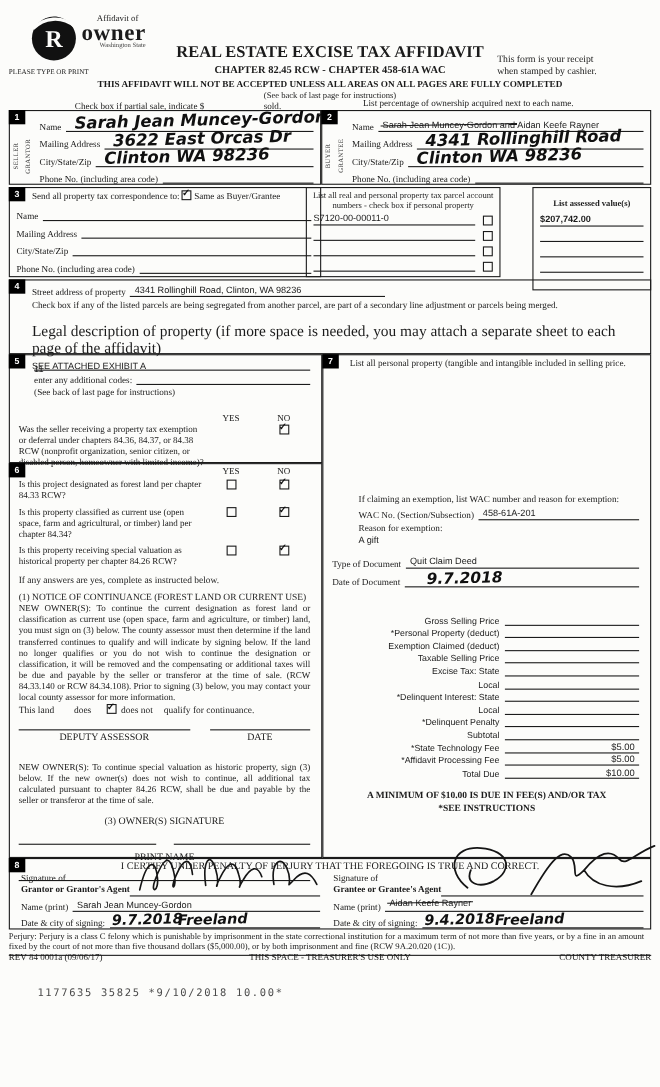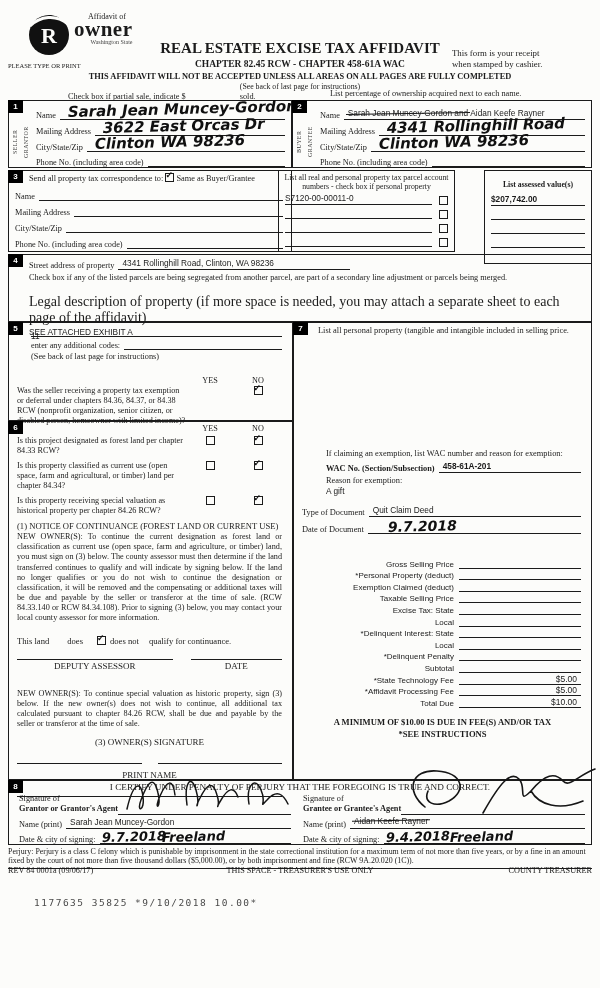--- a/index.html
+++ b/index.html
@@ -273,23 +273,24 @@
       <div class="ynrow" style="margin-top:5px;">
         <span class="q">Is this property classified as current use (open space, farm and agricultural, or timber) land per chapter 84.34?</span>
         <span class="yn"><span class="cb"></span></span>
         <span class="yn"><span class="cb checked"></span></span>
       </div>
       <div class="ynrow" style="margin-top:5px;">
         <span class="q">Is this property receiving special valuation as historical property per chapter 84.26 RCW?</span>
         <span class="yn"><span class="cb"></span></span>
         <span class="yn"><span class="cb checked"></span></span>
       </div>
+      <div style="font-size:8.6px;margin-top:6px;">If any answers are yes, complete as instructed below.</div>
       <div class="caps" style="margin-top:5px;">(1) NOTICE OF CONTINUANCE (FOREST LAND OR CURRENT USE)</div>
       <div class="para" style="margin-top:1px;">NEW OWNER(S): To continue the current designation as forest land or classification as current use (open space, farm and agriculture, or timber) land, you must sign on (3) below. The county assessor must then determine if the land transferred continues to qualify and will indicate by signing below. If the land no longer qualifies or you do not wish to continue the designation or classification, it will be removed and the compensating or additional taxes will be due and payable by the seller or transferor at the time of sale. (RCW 84.33.140 or RCW 84.34.108). Prior to signing (3) below, you may contact your local county assessor for more information.</div>
-      <div style="font-size:8.6px;margin-top:12px;display:flex;align-items:center;text-align:center;">
+      <div style="font-size:8.6px;margin-top:0;display:flex;align-items:center;text-align:center;">
         <span>This land</span>
         <span style="width:18px;"></span>
         <span>does</span>
         <span style="width:14px;"></span>
         <span class="cb checked"></span>
         <span style="width:4px;"></span>
         <span>does not</span>
         <span style="width:10px;"></span>
         <span>qualify for continuance.</span>
       </div>
@@ -310,21 +311,21 @@
         <span style="flex:1;border-top:1px solid #1b1b1b;"></span>
       </div>
     </div>
   </div>
 
   <div class="box" style="left:293px;top:322px;width:299px;height:458px;">
     <span class="secnum">7</span>
     <div class="abs" style="left:24px;top:3px;right:10px;font-size:8.4px;line-height:1.25;">List all personal property (tangible and intangible included in selling price.</div>
     <div class="abs" style="left:8px;top:126px;right:10px;margin-left:24px;">
       <div style="font-size:8.4px;">If claiming an exemption, list WAC number and reason for exemption:</div>
-      <div class="frow" style="height:15px;font-weight:bold;">
+      <div class="frow" style="height:15px;">
         <span class="lbl" style="font-size:8.4px;">WAC No. (Section/Subsection)</span>
         <span class="fill">
           <span class="typed typedpos">458-61A-201</span>
         </span>
       </div>
       <div style="font-size:8.4px;margin-top:3px;">Reason for exemption:</div>
       <div class="typed" style="margin-top:1px;">A gift</div>
     </div>
     <div class="abs" style="left:8px;top:180px;right:10px;">
       <div class="frow" style="height:14px;">

